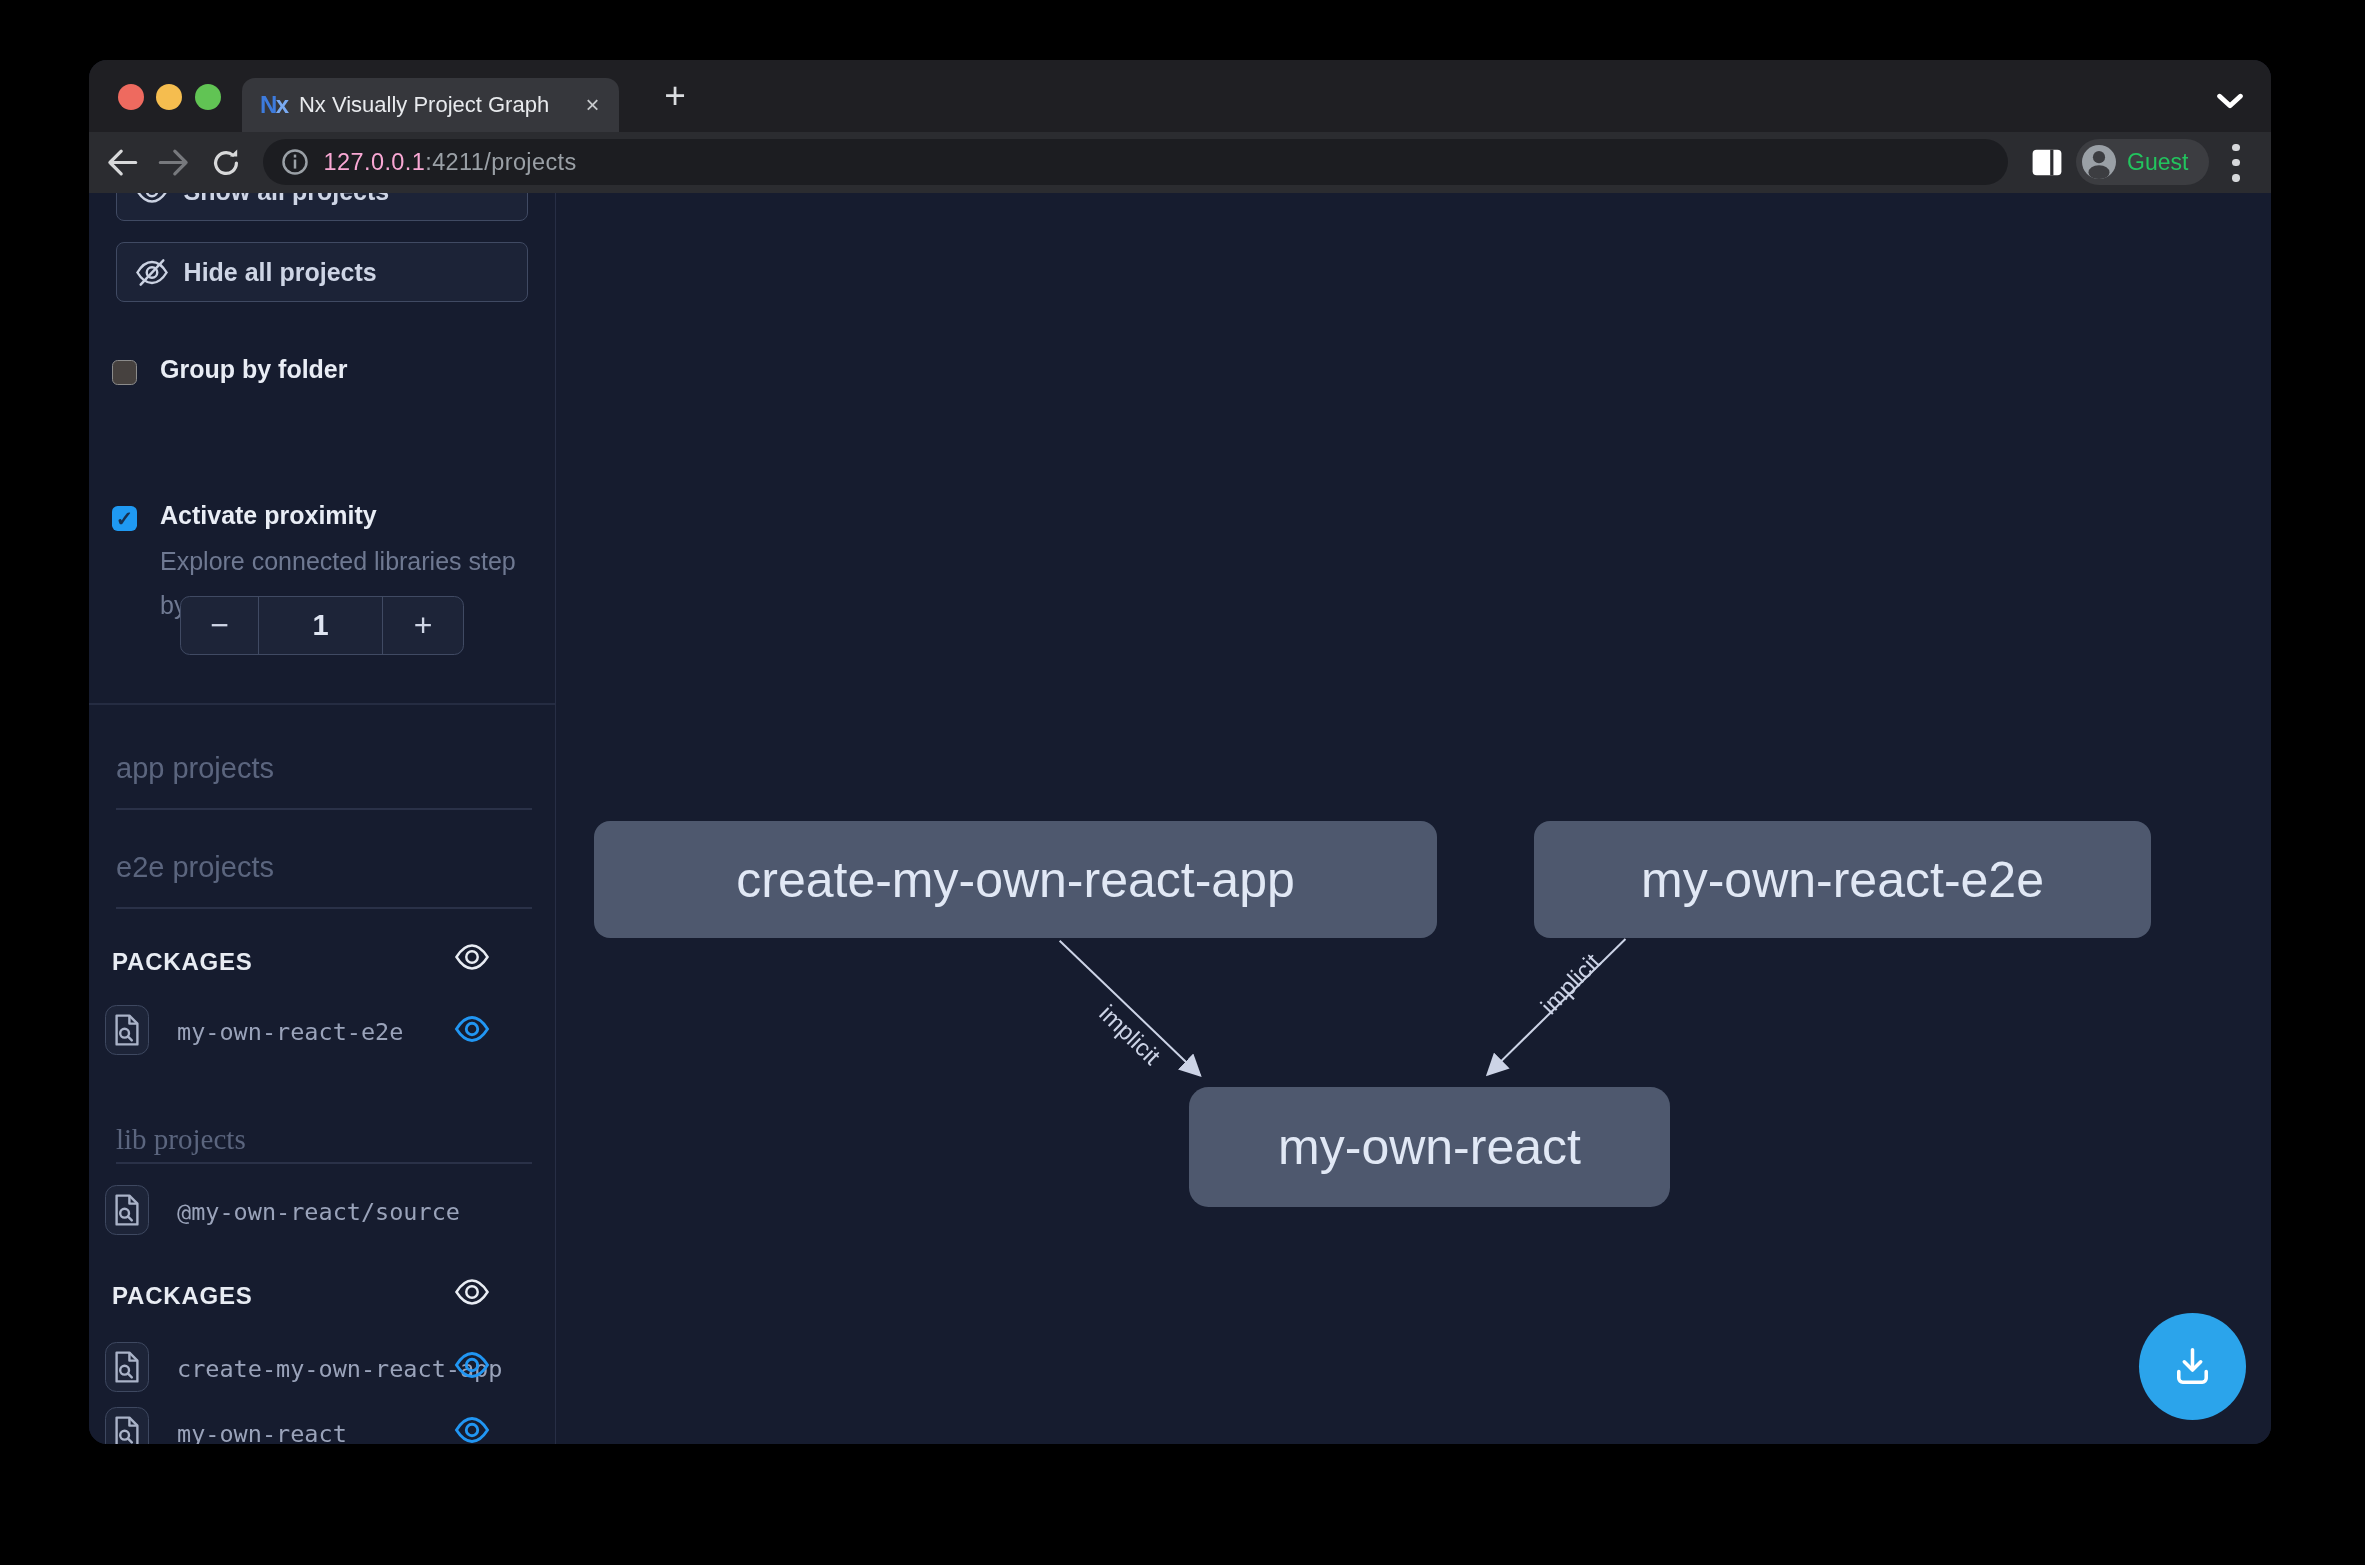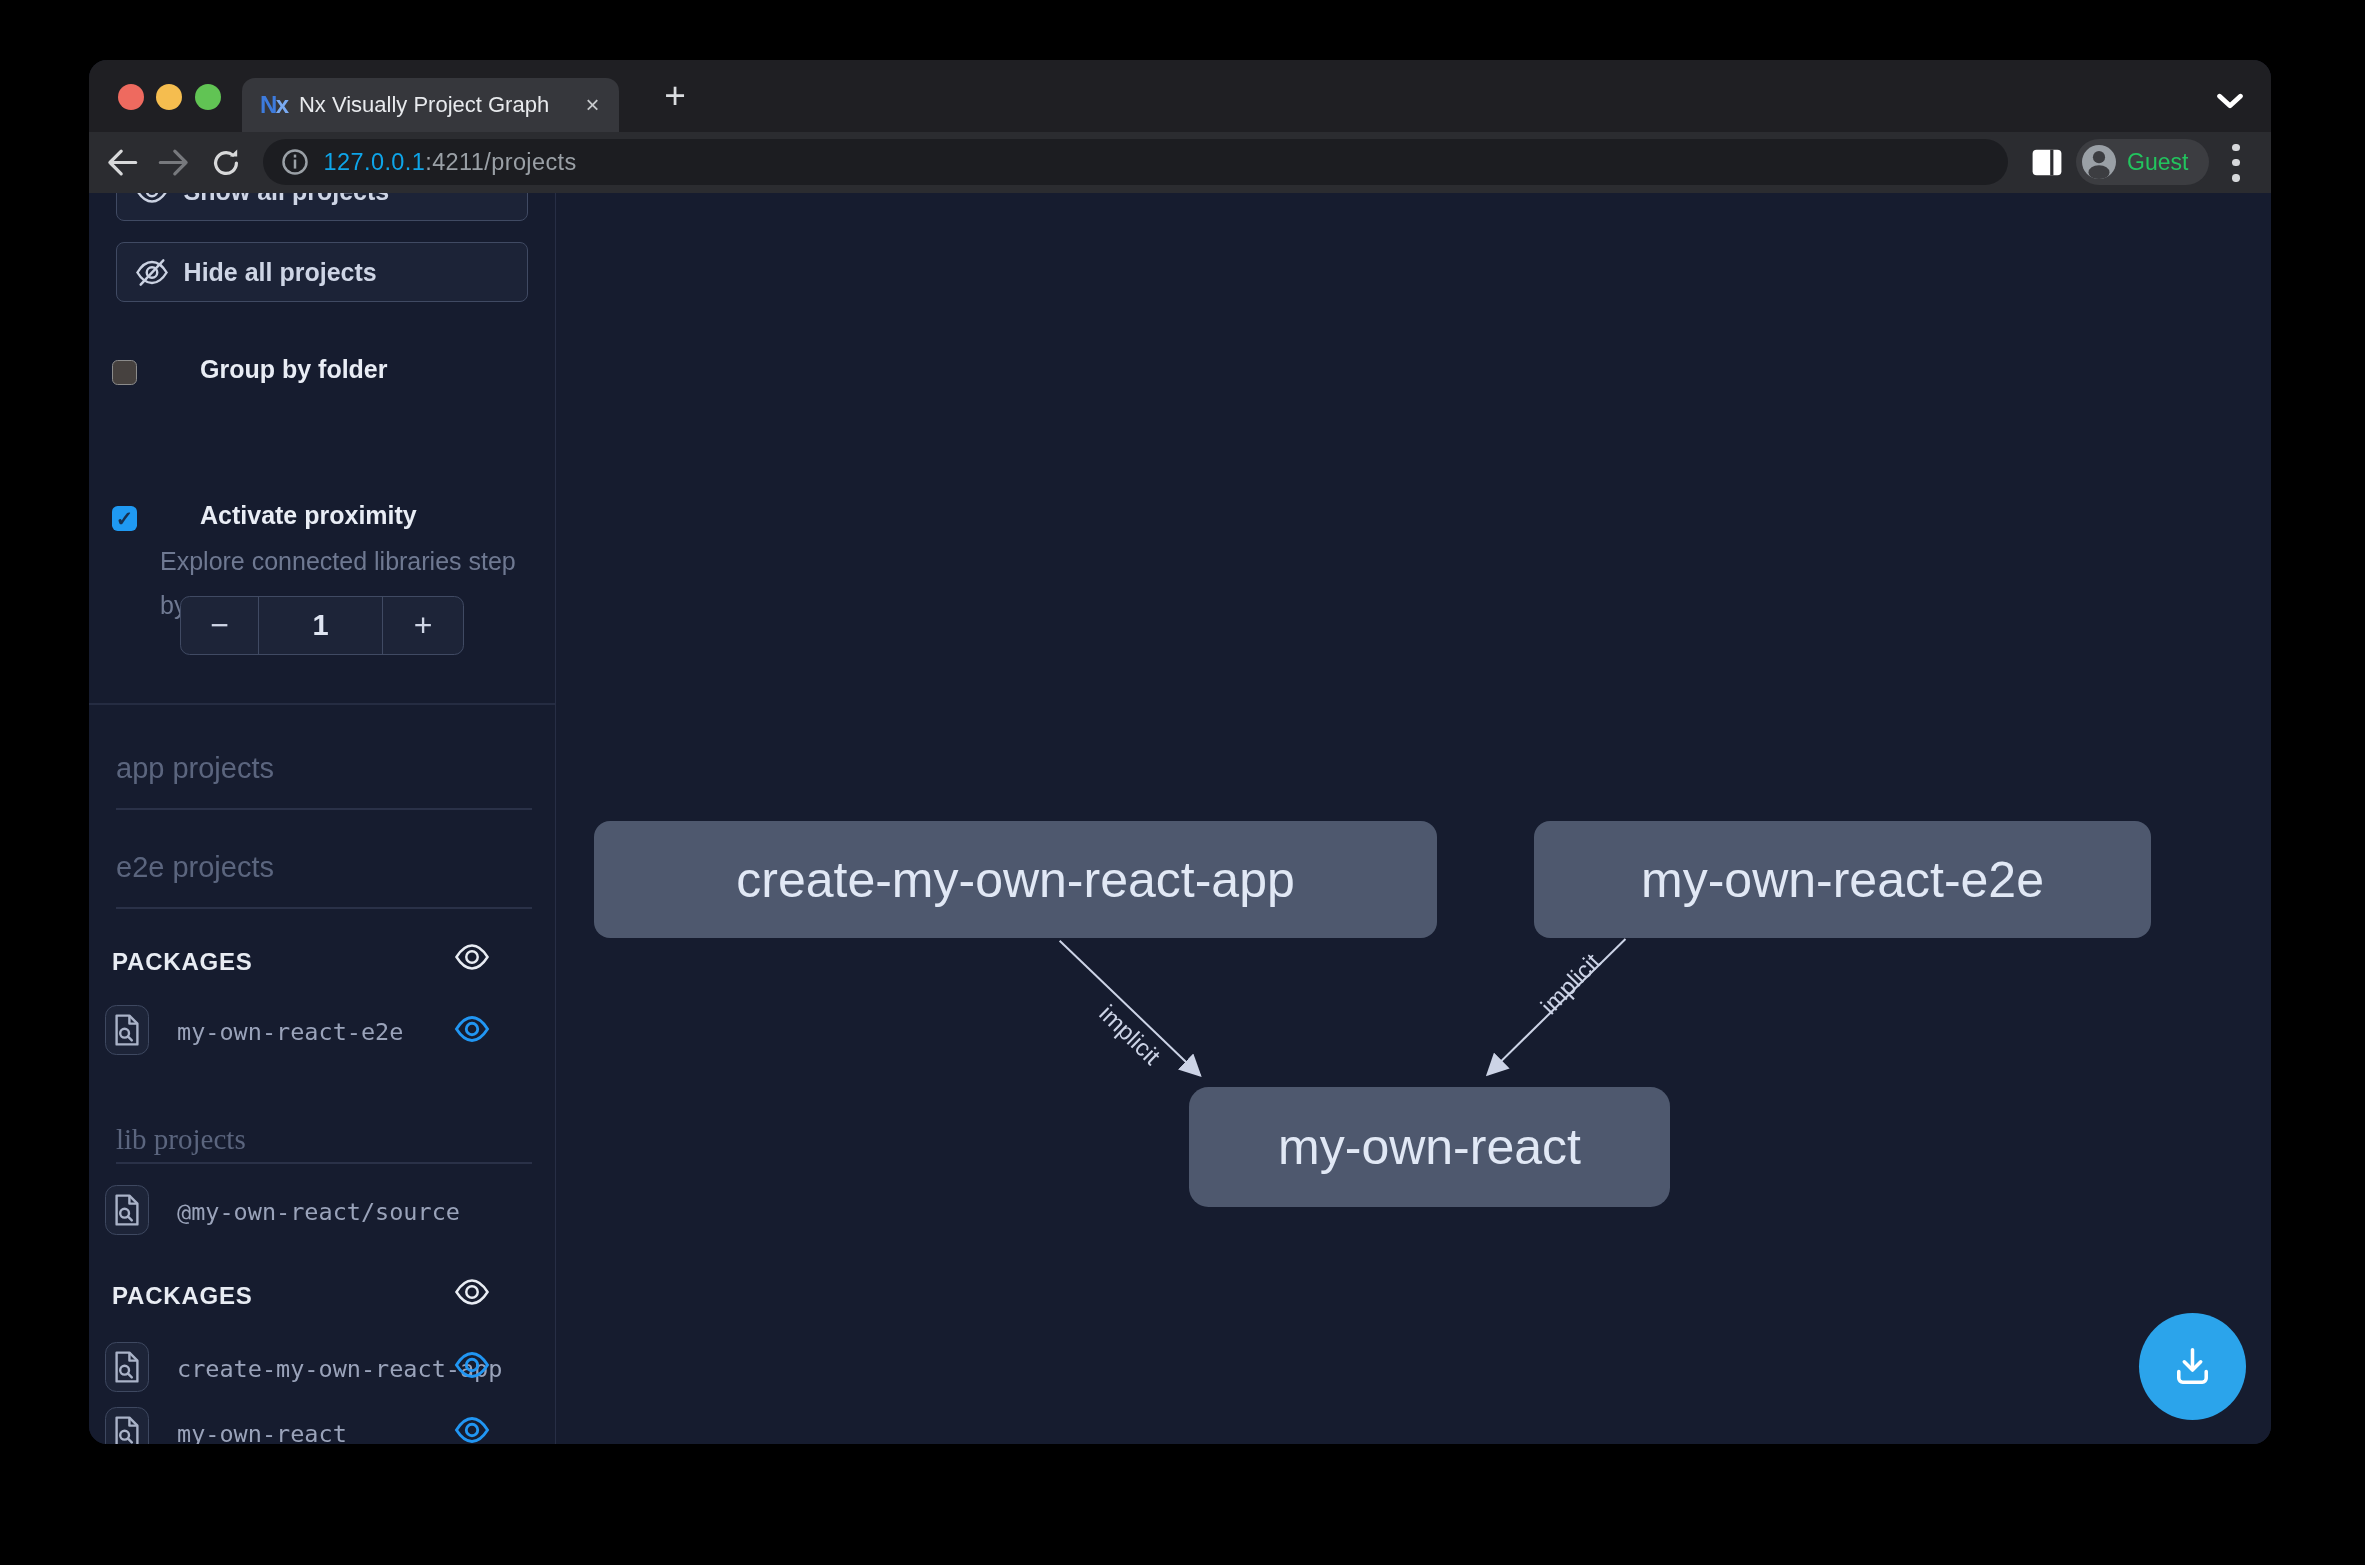--- a/index.html
+++ b/index.html
@@ -29,21 +29,21 @@
                    display:flex; align-items:center; justify-content:center; }
 
   
   .toolbar { position:absolute; left:0; top:72px; width:100%; height:61px; background:#2b2c30; }
   .navbtn { position:absolute; top:0; height:61px; width:50px; display:flex;
             align-items:center; justify-content:center; }
   .urlbar { position:absolute; left:174px; top:7.3px; width:1745px; height:46px;
             border-radius:23.5px; background:#1c1d21; display:flex; align-items:center; }
   .url-info { margin-left:18px; }
   .url-text { margin-left:14.6px; font-size:23.5px; letter-spacing:0.4px; }
-  .url-host { color:#0ea5e9; }
+  .url-host { color:#f9a8d4; }
   .url-path { color:#9aa0a6; }
   .sidepanel-btn { position:absolute; left:1937px; top:9.7px; width:42px; height:42px;
                    display:flex; align-items:center; justify-content:center; }
   .profile-pill { position:absolute; left:1987px; top:7.3px; height:46px; min-width:128px;
                   background:#3c3d41; border-radius:23.5px; display:flex; align-items:center; }
   .avatar { width:34px; height:34px; border-radius:50%; background:#9aa0a6; margin-left:5.7px;
             display:flex; align-items:center; justify-content:center; overflow:hidden; }
   .profile-name { color:#22c55e; font-size:23px; margin:0 21px 0 11.4px; }
   .kebab { position:absolute; left:2129px; top:9.7px; width:36px; height:42px; display:flex;
            flex-direction:column; align-items:center; justify-content:center; gap:8px; }
@@ -55,21 +55,21 @@
              border-right:1.6px solid #272e45; }
 
   .side-btn { position:absolute; left:27px; width:412px; height:60px; border:1.6px solid #404a63;
               border-radius:8px; background:#1c2337; display:flex; align-items:center;
               color:#ced5e5; font-size:25px; font-weight:600; }
   .side-btn .ic { margin:0 14.6px 0 18px; display:flex; }
   .checkbox { position:absolute; width:25px; height:25px; border-radius:5.7px; }
   .checkbox.unchecked { background:#46413f; border:1.6px solid #8b8b8b; }
   .checkbox.checked { background:#1f99f2; color:#173050; font-size:21px; font-weight:bold;
                       display:flex; align-items:center; justify-content:center; }
-  .chk-label { position:absolute; left:71px; color:#e9edf5; font-size:25px; font-weight:600; white-space:nowrap;margin-left:40px; }
+  .chk-label { position:absolute; left:71px; color:#e9edf5; font-size:25px; font-weight:600; white-space:nowrap; }
   .chk-desc  { position:absolute; left:71px; width:388px; color:#6f7992; font-size:25px; line-height:44px; }
 
   .stepper { position:absolute; left:91px; top:403px; width:284px; height:59px;
              border:1.6px solid #404a63; border-radius:9.7px; background:#1d2438;
              display:flex; color:#cfd6e6; }
   .stepper .cell { display:flex; align-items:center; justify-content:center; height:100%; }
   .step-minus { width:78px; border-right:1.6px solid #404a63; font-size:32px; }
   .step-val   { width:123px; font-size:29px; font-weight:600; color:#dfe5f2; }
   .step-plus  { flex:1; border-left:1.6px solid #404a63; font-size:32px; }
 

